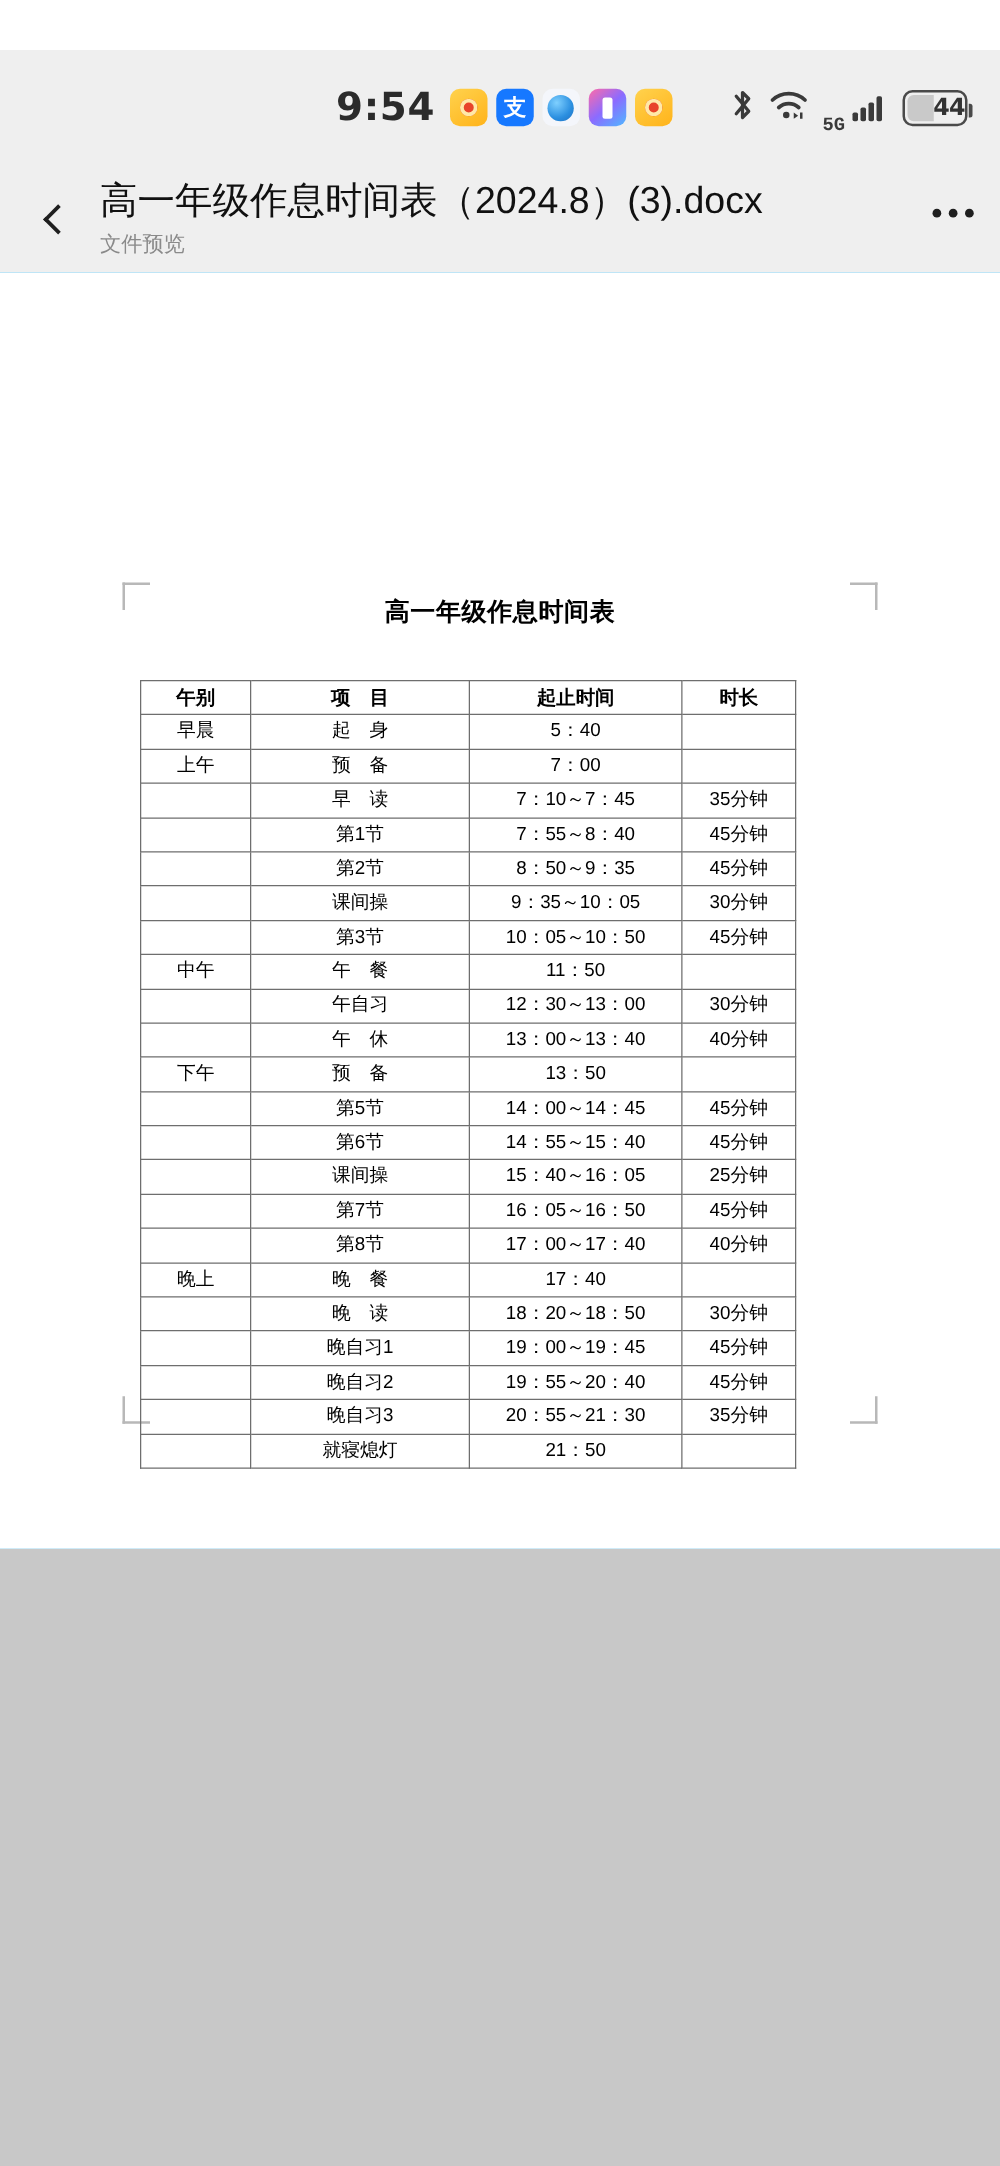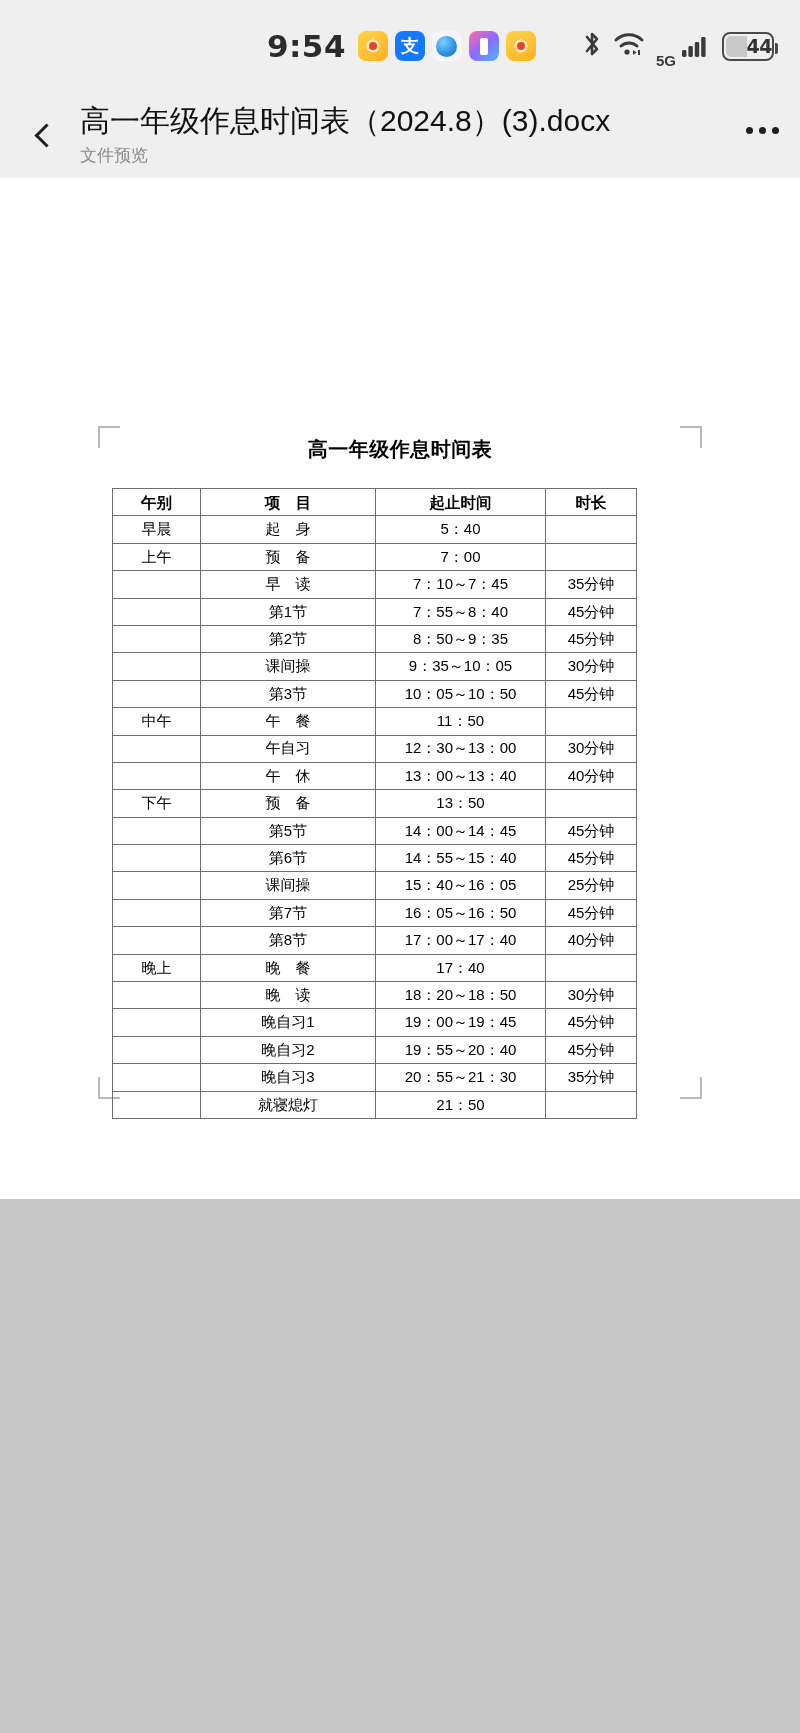--- a/index.html
+++ b/index.html
@@ -8,20 +8,21 @@
     height: 1733px;
     background: #ffffff;
     font-family: "Liberation Sans", "DejaVu Sans", sans-serif;
     overflow: hidden;
   }
   .phone {
     position: relative;
     width: 800px;
     height: 1554px;
     background: #0ea5e9;
+    margin-top: 40px;
   }
 
   
   .statusbar {
     height: 92px;
     background: #efefef;
     display: flex;
     align-items: center;
     justify-content: flex-end;
     padding: 0 26px 0 0;
@@ -70,21 +71,21 @@
     position:absolute;
     width:8px;height:17px;
     background:#fff;
     border-radius:2px;
   }
   .sb-sys-icons { display: flex; align-items: center; gap: 11px; }
   .sb-5g {
     font-size: 15px;
     font-weight: 700;
     color: #3a3a3a;
-    font-family: Liberation Sans, sans-serif;
+    font-family: Liberation Mono, monospace;
     align-self: flex-start;
     margin-top: 28px;
     margin-right: -6px;
   }
   .battery {
     width: 52px; height: 29px;
     border: 2.5px solid #4a4a4a;
     border-radius: 8px;
     display: flex; align-items: center; justify-content: flex-end;
     position: relative;
@@ -188,21 +189,21 @@
     left: 0; right: 0;
     text-align: center;
     font-size: 20px;
     font-weight: 700;
     color: #000;
     letter-spacing: 0.5px;
   }
 
   table.schedule {
     position: absolute;
-    top: 310px;
+    top: 326px;
     left: 112px;
     width: 524px;
     border-collapse: collapse;
     table-layout: fixed;
     font-size: 15px;
     color: #000;
   }
   table.schedule td, table.schedule th {
     border: 1px solid #6e6e6e;
     height: 27.4px;

